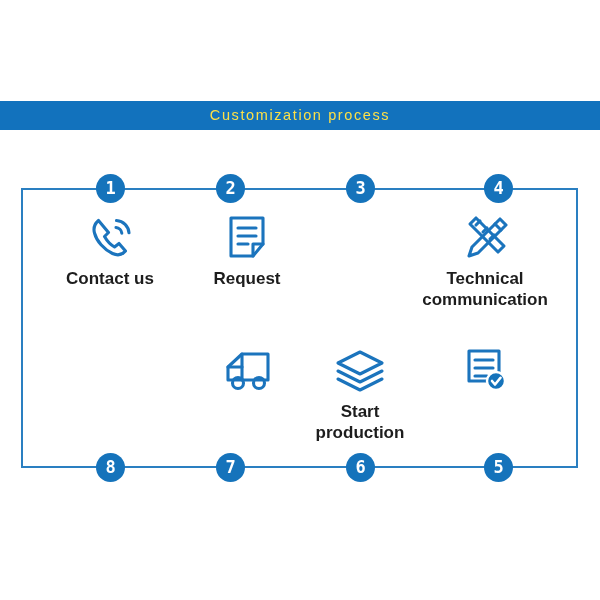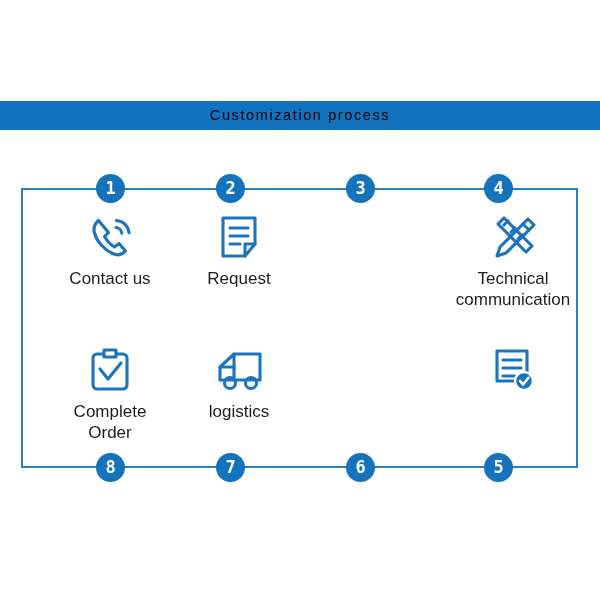--- a/index.html
+++ b/index.html
@@ -11,21 +11,21 @@
   }
   .page{position:relative;width:600px;height:600px;background:#fff;}
 
   
   .banner{
     position:absolute;left:0;top:101px;width:600px;height:29px;
     background:#1272bd;
     display:flex;align-items:center;justify-content:center;
   }
   .banner-title{
-    color:#000000;
+    color:#fde047;
     font-size:14.5px;
     letter-spacing:1.6px;
     font-weight:400;
     line-height:1;
     white-space:nowrap;
   }
 
   
   .frame{
     position:absolute;
@@ -48,21 +48,21 @@
   .icon-wrap{
     height:52px;
     display:flex;align-items:center;justify-content:center;
     margin-bottom:4px;
   }
   .icon-wrap svg{display:block;}
   .step-label{
     color:#1d1d1d;
     font-size:17px;
     line-height:21px;
-    font-weight:400;
+    font-weight:700;
     white-space:pre-line;
   }
 
   
   .badge{
     position:absolute;
     width:29px;height:29px;
     border-radius:50%;
     background:#1573bb;
     color:#ffffff;
@@ -71,23 +71,23 @@
     font-weight:700;
     font-family:"DejaVu Sans Mono","Liberation Mono",monospace;
     letter-spacing:0;
     line-height:1;
     box-sizing:border-box;
     pointer-events:auto;
   }
 
   
   .c1{left:47px;width:126px;}
-  .c2{left:180px;width:118px;}
+  .c2{left:188px;width:118px;}
   .c3{left:297px;width:126px;}
-  .c4{left:440px;width:146px;}
+  .c4{left:412px;width:146px;}
 
   .row-top{top:212px;}
   .row-bottom{top:345px;}
 </style>
 </head>
 <body>
 
 <div class="page">
 
   <div class="banner">
@@ -133,45 +133,44 @@
           <path d="M11 11 L17 5 L45 33 L39 39 Z"></path>
           <path d="M17 12 L21 8"></path>
           <path d="M24 19 L28 15"></path>
           <path d="M31 26 L35 22"></path>
         </svg>
       </div>
       <div class="step-label">Technical
 communication</div>
     </div>
 
-    <div class="step c1 row-bottom">
-      <div class="icon-wrap">
-        <svg width="46" height="48" viewBox="0 0 46 48" fill="none" stroke="#1b74bd" stroke-width="3.1" stroke-linecap="round" stroke-linejoin="round">
-          <path d="M16 7 H10 C7.8 7 6 8.8 6 11 V38 C6 40.2 7.8 42 10 42 H36 C38.2 42 40 40.2 40 38 V11 C40 8.8 38.2 7 36 7 H30"></path>
-          <path d="M17 3 H29 V10 H17 Z"></path>
-          <path d="M13 22 L21 32 L34 16"></path>
-        </svg>
-      </div>
-      <div class="step-label">Complete
-Order</div>
-    </div>
 
     <div class="step c2 row-bottom">
       <div class="icon-wrap">
         <svg width="52" height="44" viewBox="0 0 52 44" fill="none" stroke="#1b74bd" stroke-width="3.1" stroke-linecap="round" stroke-linejoin="round">
           <path d="M47 5 H21 L7 18 V31 H47 Z"></path>
           <path d="M21 5 V31"></path>
           <path d="M7 18 H21"></path>
           <circle cx="17" cy="34" r="5.5"></circle>
           <circle cx="38" cy="34" r="5.5"></circle>
         </svg>
       </div>
-      <div class="step-label">logistics</div>
     </div>
 
+    <div class="step c3 row-bottom">
+      <div class="icon-wrap">
+        <svg width="52" height="46" viewBox="0 0 52 46" fill="none" stroke="#1b74bd" stroke-width="3.1" stroke-linecap="round" stroke-linejoin="round">
+          <path d="M26 4 L48 15 L26 26 L4 15 Z"></path>
+          <path d="M4 23 L26 34 L48 23"></path>
+          <path d="M4 31 L26 42 L48 31"></path>
+        </svg>
+      </div>
+      <div class="step-label">Start
+production</div>
+    </div>
 
     <div class="step c4 row-bottom">
       <div class="icon-wrap">
         <svg width="48" height="48" viewBox="0 0 48 48" fill="none" stroke="#1b74bd" stroke-width="3.1" stroke-linecap="round" stroke-linejoin="round">
           <path d="M8 4 H38 V34 H8 Z"></path>
           <path d="M14 13 H32"></path>
           <path d="M14 21 H32"></path>
           <path d="M14 29 H26"></path>
           <circle cx="35" cy="34" r="9" fill="#1573bb" stroke="#ffffff" stroke-width="2.4"></circle>
           <path d="M31 34 L34 37.5 L39.5 30.8" stroke="#ffffff" stroke-width="2.6"></path>

